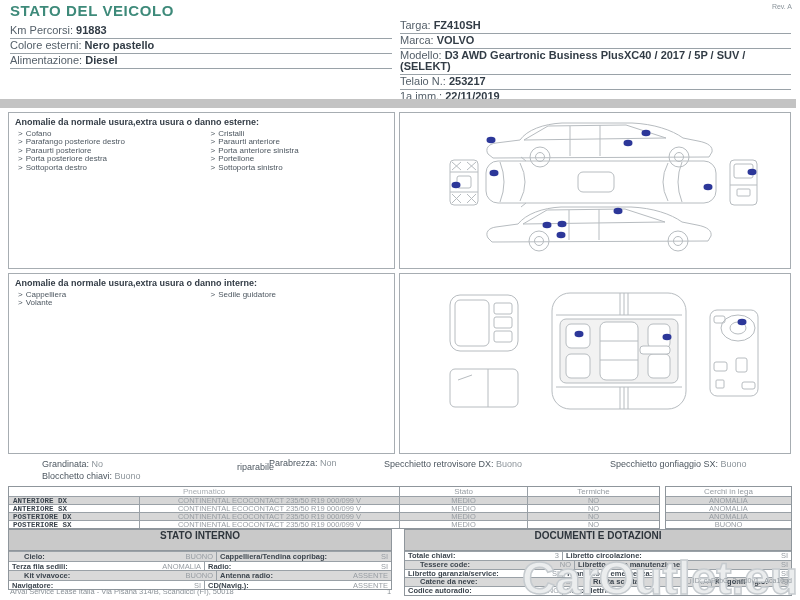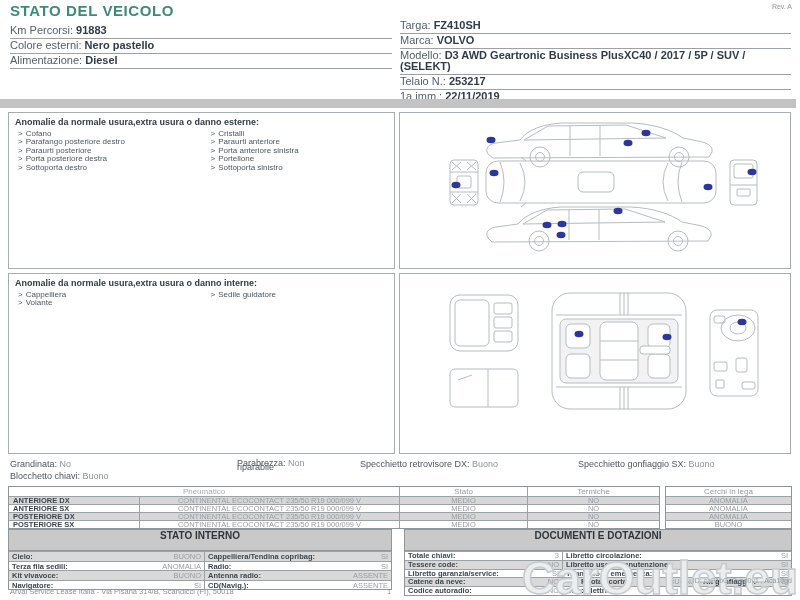--- a/index.html
+++ b/index.html
@@ -37,47 +37,47 @@
   .anom-cols  { display:flex; font-size:8px; line-height:8.4px; color:#4d5760; }
   .anom-col   { width:50%; padding-left:9px; }
   .anom-item  { white-space:nowrap; }
   .anom-item .m { margin-right:3px; }
 
   svg { display:block; }
   .diag-stroke { stroke:#b7bcc0; fill:none; stroke-width:1; }
 
   
   .status { font-size:9px; line-height:10px; }
-  .status .lbl { color:#4d5760; }
+  .status .lbl { color:#4d5760;margin-left:32px; }
   .status .val { color:#8d959b; }
   .parabrezza-wrap { left:237px; top:458px; width:120px; height:16px; }
   .parabrezza-wrap .over { position:absolute; left:0; top:4px; color:#4d5760; }
 
   
   .tires { left:8px; top:486px; width:652px; border:1px solid #8f969c; font-size:7.5px; }
   .trow { display:flex; height:8px; line-height:8px; align-items:center; border-top:1px solid #9aa1a7; }
   .trow:first-child { border-top:none; height:9px; line-height:9px; }
   .trow.g { background:#d7d7d7; }
   .hdrtx { color:#a9aeb3; font-size:8px; }
   .c { height:100%; border-left:1px solid #9aa1a7; }
   .c:first-child { border-left:none; }
   .c-hp   { width:390px; text-align:center; }
-  .c-pos  { width:130px; padding-left:4px; font-weight:bold; color:#3c454e; }
+  .c-pos  { width:130px; padding-left:4px; font-weight:bold; color:#3c454e;font-family:Liberation Mono, monospace; }
   .c-spec { width:260px; text-align:center; color:#979da3; }
   .c-st   { width:128px; text-align:center; color:#979da3; }
   .c-tm   { width:132px; text-align:center; color:#979da3; }
   .cerchi { left:665px; top:486px; width:127px; border:1px solid #8f969c; font-size:7.5px; }
   .cerchi .c-cv { width:100%; text-align:center; color:#979da3; }
 
   
   .btable { border:1px solid #8f969c; background:#fff; }
   .bhdr { height:21px; line-height:12px; background:#c9c9c9; text-align:center; font-weight:bold; font-size:10px; color:#2e353c; border-bottom:1px solid #8f969c; }
   .brow { display:flex; border-top:1px solid #9aa1a7; }
   .brow:first-of-type { border-top:none; }
-  .brow.g { background:#d9d9d9; }
+  .brow.g { background:#d9d9d9;padding-left:12px; }
   .bcell { display:flex; justify-content:space-between; padding:0 3px; height:100%; }
   .bcell .lbl { font-weight:bold; color:#3c454e; white-space:nowrap; }
   .bcell .val { color:#979da3; margin-left:4px; }
   .si-table { left:8px; top:529px; width:384px; font-size:7.5px; }
   .si-table .brow { height:9.5px; line-height:9.5px; }
   .si-l { width:196px; border-right:1px solid #9aa1a7; }
   .si-r { flex:1; }
   .doc-table { left:404px; top:529px; width:388px; font-size:7.5px; }
   .doc-table .brow { height:8.8px; line-height:8.8px; }
   .doc-l { width:158px; border-right:1px solid #9aa1a7; }
@@ -260,21 +260,21 @@
         <ellipse cx="342" cy="48" rx="4.5" ry="3.2" fill="#2c3799"></ellipse>
       </g>
   </svg>
 </div>
 
 <div class="abs status" style="left:10px; top:459px;"><span class="lbl">Grandinata:</span> <span class="val">No</span></div>
 <div class="abs status parabrezza-wrap">
   <span><span class="lbl">Parabrezza:</span> <span class="val">Non</span></span>
   <span class="over">riparabile</span>
 </div>
-<div class="abs status" style="left:360px; top:459px;text-align:right;"><span class="lbl">Specchietto retrovisore DX:</span> <span class="val">Buono</span></div>
+<div class="abs status" style="left:352px; top:459px;text-align:right;"><span class="lbl">Specchietto retrovisore DX:</span> <span class="val">Buono</span></div>
 <div class="abs status" style="left:578px; top:459px;"><span class="lbl">Specchietto gonfiaggio SX:</span> <span class="val">Buono</span></div>
 <div class="abs status" style="left:10px; top:471px;"><span class="lbl">Blocchetto chiavi:</span> <span class="val">Buono</span></div>
 
 <div class="abs tires">
   <div class="trow">
     <div class="c c-hp hdrtx">Pneumatico</div>
     <div class="c c-st hdrtx">Stato</div>
     <div class="c c-tm hdrtx">Termiche</div>
   </div>
   <div class="trow g">

